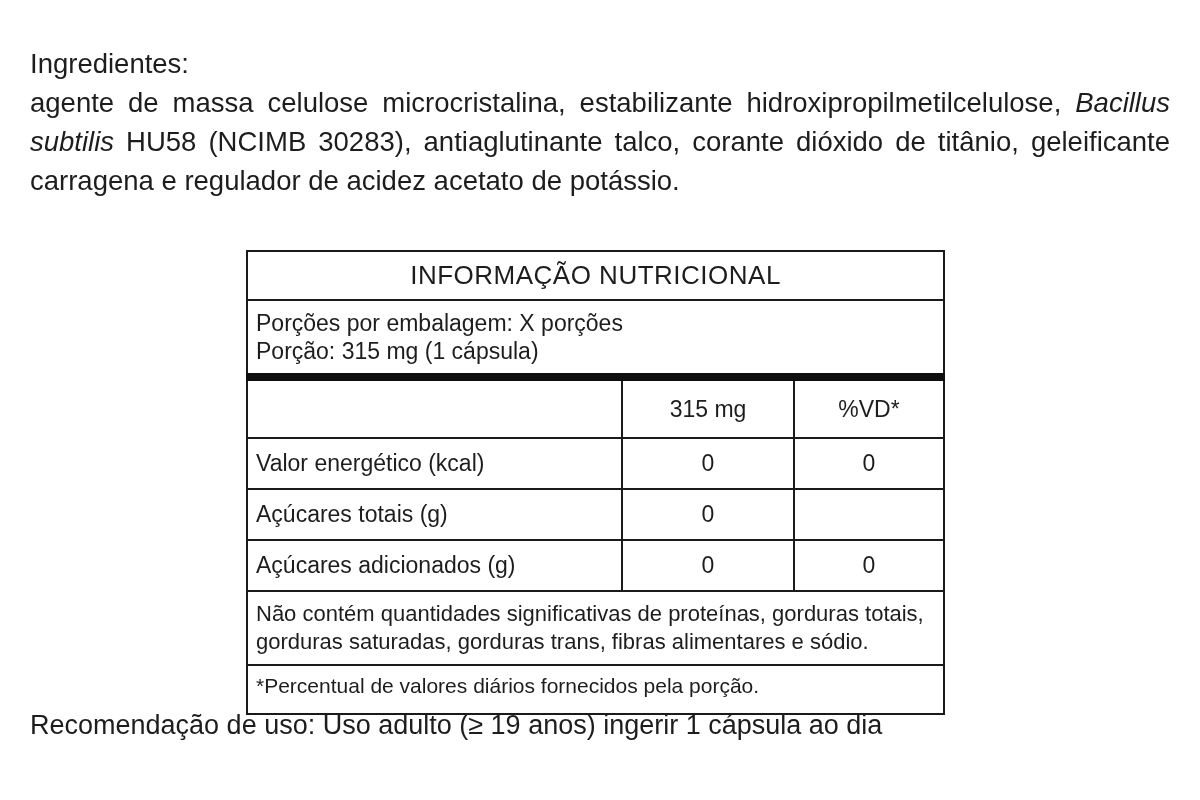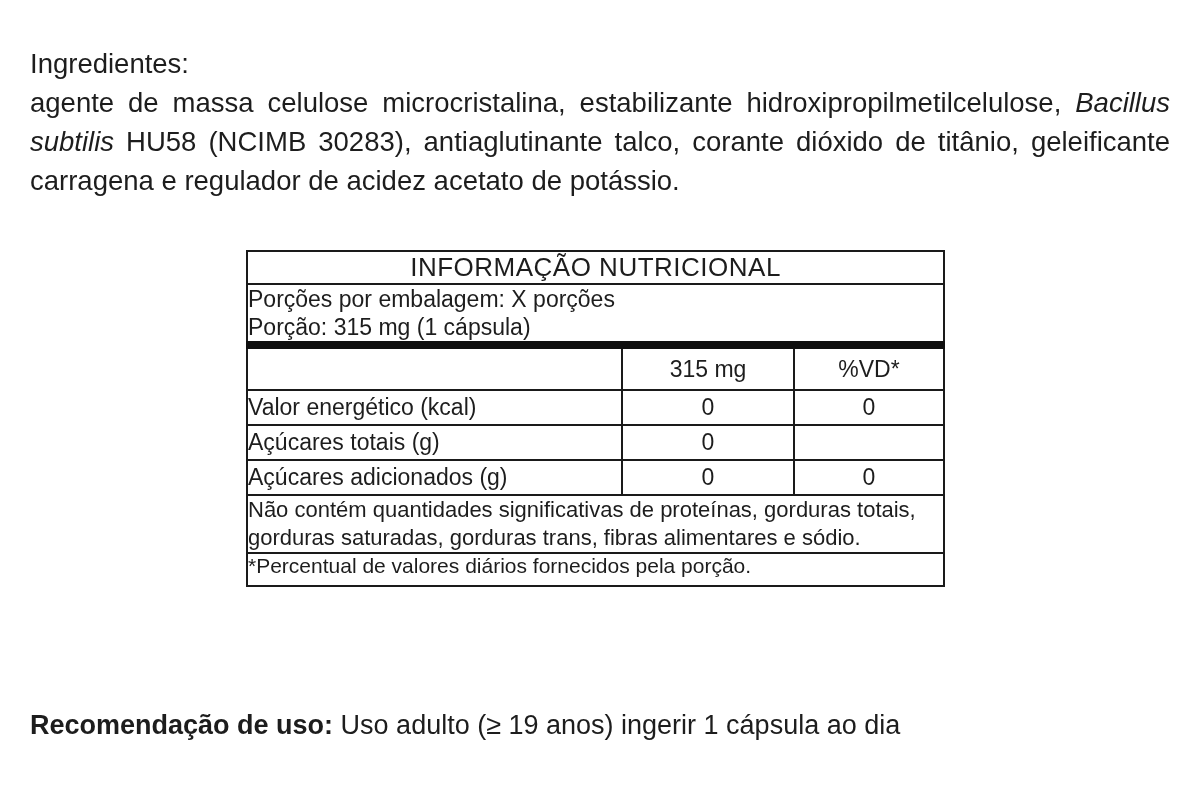--- a/index.html
+++ b/index.html
@@ -39,21 +39,21 @@
     top: 250px;
     width: 697px;
     border-collapse: collapse;
     table-layout: fixed;
     font-size: 23px;
     color: #1d1d1d;
   }
   table.nutrition td,
   table.nutrition th {
     border: 2px solid #1a1a1a;
-    padding: 0;
+    padding: 8px;
     font-weight: normal;
   }
   .title-cell {
     height: 31px;
     font-size: 26px;
     font-weight: bold;
     text-align: center;
     letter-spacing: 0.5px;
   }
   .servings-cell {
@@ -84,21 +84,21 @@
     vertical-align: top;
   }
 
   
   .usage {
     position: absolute;
     left: 30px;
     top: 710px;
     font-size: 27px;
   }
-  .usage .bold { font-weight: bold; }
+  .usage .bold { font-weight: normal; }
 </style>
 </head>
 <body>
 
 <div class="ingredients">
   <div>Ingredientes:</div>
   <div class="jline">
     <span>agente de massa celulose microcristalina, estabilizante hidroxipropilmetilcelulose,</span>
     <span class="it">Bacillus</span>
   </div>

